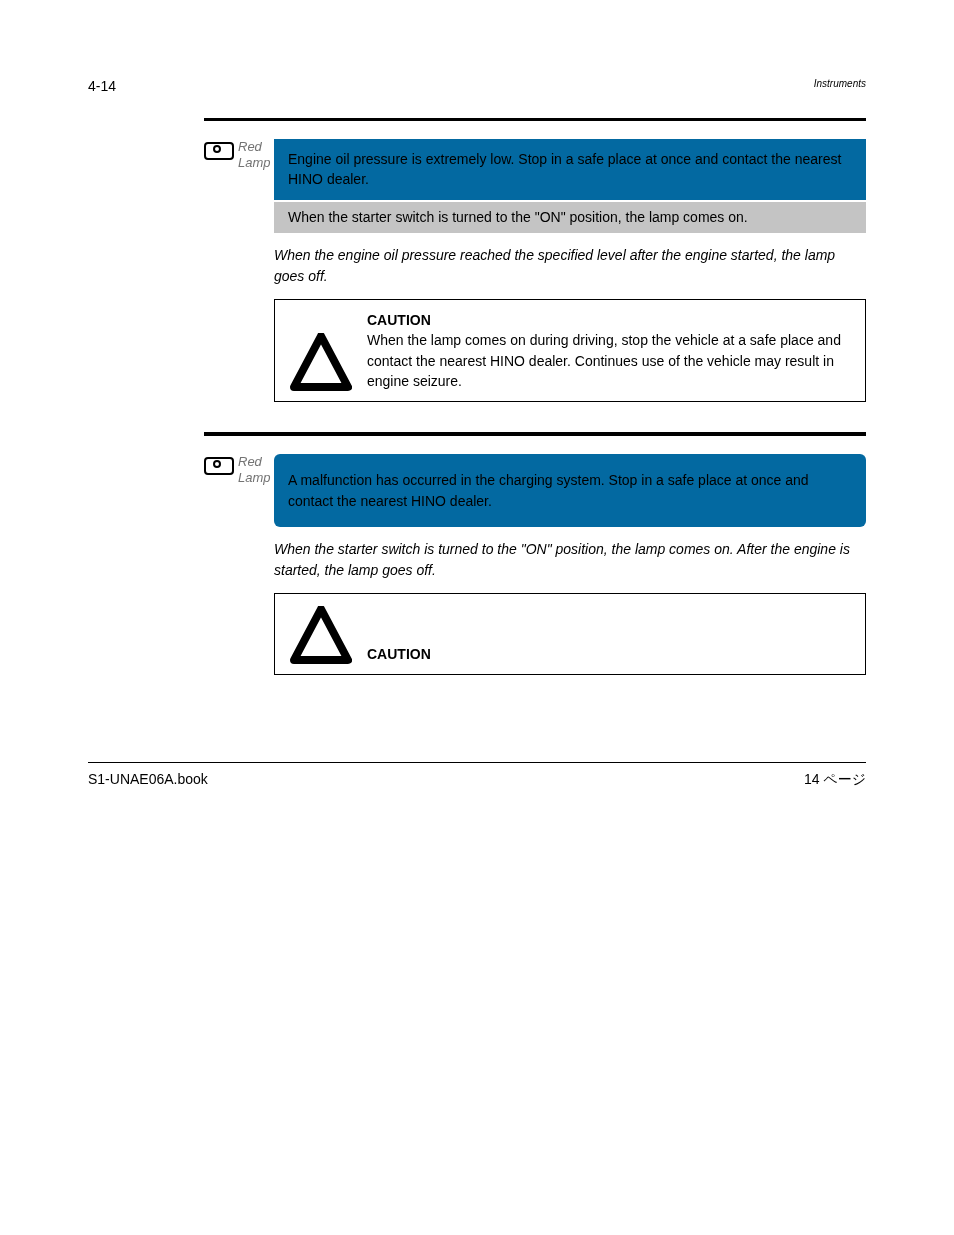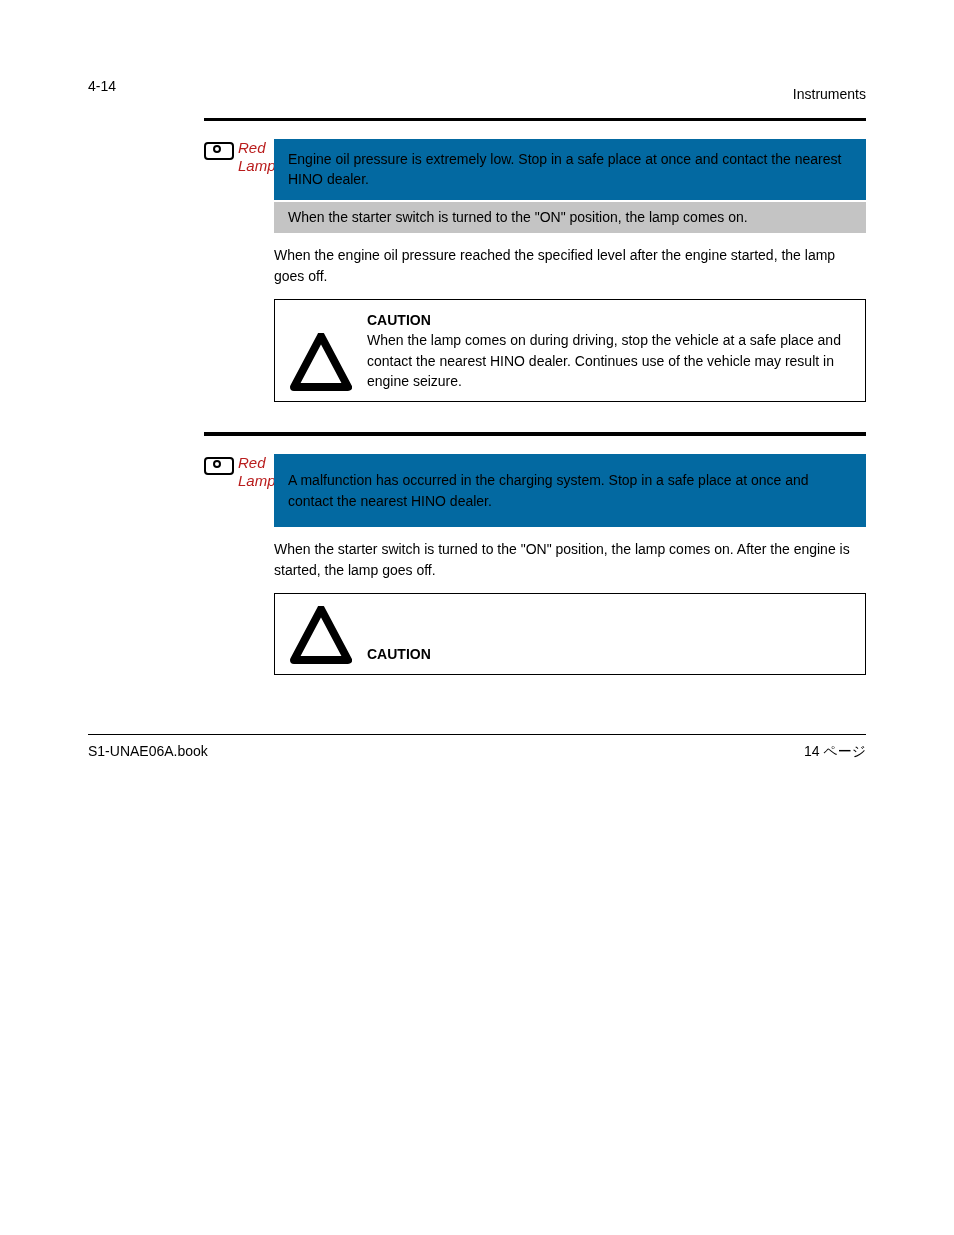--- a/index.html
+++ b/index.html
@@ -13,23 +13,24 @@
   }
   .page {
     width: 954px;
     height: 865px;
     position: relative;
     box-sizing: border-box;
     padding: 78px 88px 0 88px;
   }
   .header-right {
     position: absolute;
-    top: 86px;
+    top: 78px;
     right: 88px;
-    font-size: 14px;
+    font-style: italic;
+    font-size: 10px;
   }
   .header-left {
     position: absolute;
     top: 78px;
     left: 88px;
     font-size: 14px;
   }
   .content {
     margin-top: 40px;
     margin-left: 116px;
@@ -62,22 +63,22 @@
     height: 8px;
     border: 2px solid #000;
     border-radius: 50%;
     top: 1px;
     left: 7px;
     box-sizing: border-box;
   }
   .lamp-label {
     display: inline-block;
     font-style: italic;
-    font-size: 15px;
-    color: #b91c1c;
+    font-size: 13px;
+    color: #737373;
     margin-left: 4px;
     vertical-align: top;
     line-height: 1.2;
     width: 28px;
   }
   .block-area {
     display: flex;
     align-items: flex-start;
   }
   .left-gutter {
@@ -97,20 +98,21 @@
   .shade-light {
     background: #c4c4c4;
     padding: 6px 14px;
     font-size: 14px;
     line-height: 1.4;
   }
   .para {
     font-size: 14px;
     line-height: 1.5;
     margin: 12px 0;
+    font-style: italic;
   }
   .caution-box {
     border: 1px solid #000;
     padding: 10px 14px 10px 14px;
     display: flex;
     align-items: flex-end;
     margin: 10px 0 14px 0;
     column-gap: 14px;
   }
   .triangle {
@@ -122,21 +124,21 @@
   .triangle svg { display: block; }
   .caution-text {
     font-size: 14px;
     line-height: 1.45;
   }
   .caution-text b {
     font-weight: bold;
   }
   .footer {
     position: absolute;
-    bottom: 104px;
+    bottom: 76px;
     left: 88px;
     right: 88px;
     border-top: 0.5px solid #000;
     padding-top: 8px;
     display: flex;
     justify-content: space-between;
     font-size: 14px;
   }
 </style>
 </head>
@@ -172,21 +174,21 @@
       </div>
     </div>
 
     <hr class="rule-h2">
 
     <div class="block-area">
       <div class="left-gutter">
         <span class="led-icon"></span><span class="lamp-label">Red Lamp</span>
       </div>
       <div class="right-col">
-        <div class="shade" style="padding:16px 14px;">A malfunction has occurred in the charging system. Stop in a safe place at once and contact the nearest HINO dealer.</div>
+        <div class="shade" style="padding:16px 14px;border-radius:6px;">A malfunction has occurred in the charging system. Stop in a safe place at once and contact the nearest HINO dealer.</div>
         <div class="para">When the starter switch is turned to the "ON" position, the lamp comes on. After the engine is started, the lamp goes off.</div>
 
         <div class="caution-box">
           <div class="triangle">
             <svg width="62" height="58" viewBox="0 0 62 58">
               <path d="M31 3 L58 54 L4 54 Z" fill="none" stroke="#000" stroke-width="8" stroke-linejoin="round"></path>
             </svg>
           </div>
           <div class="caution-text">
             <b>CAUTION</b><br>

